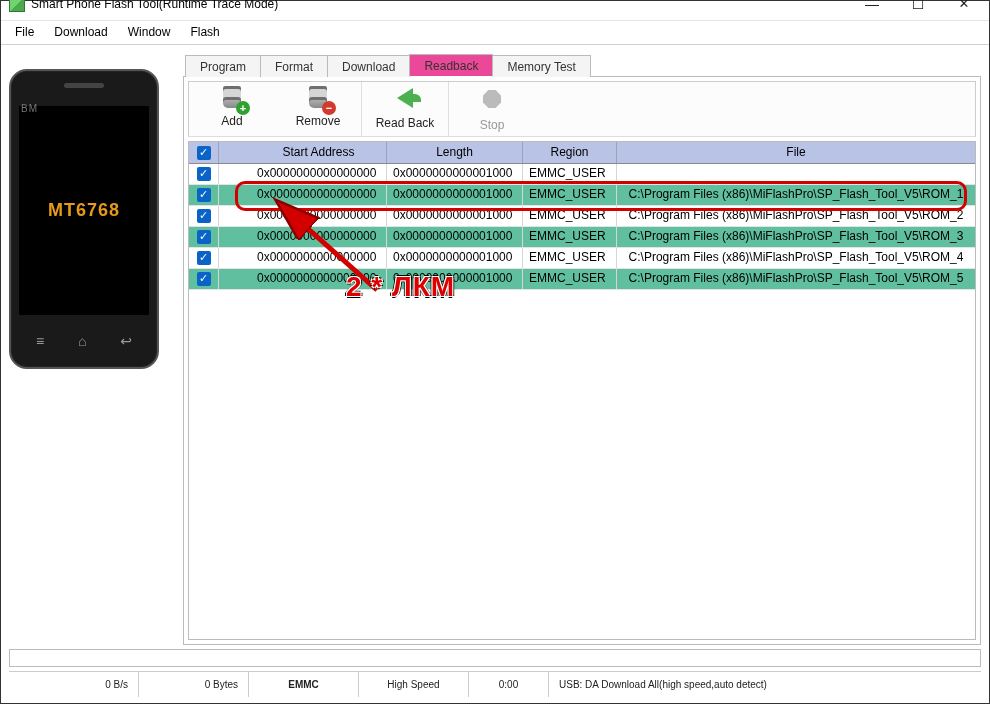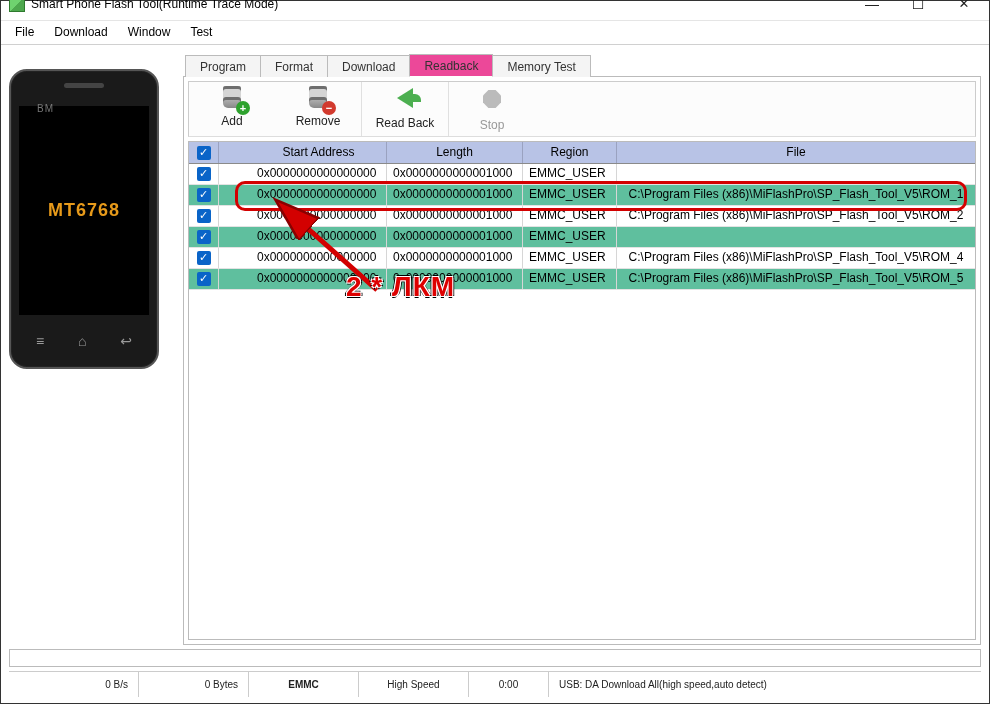--- a/index.html
+++ b/index.html
@@ -65,21 +65,21 @@
     border-radius: 18px;
     position: relative;
     display: flex; flex-direction: column; align-items: center;
     box-shadow: inset 0 0 0 1px #222;
   }
   .phone .speaker {
     width: 40px; height: 5px; border-radius: 3px;
     background:#444; margin-top:12px;
   }
   .phone .bm {
-    position:absolute; left:26px; top:32px;
+    position:absolute; left:10px; top:32px;
     color:#777; font-size:10px; letter-spacing:1px;
   }
   .phone .screen {
     flex:1; width: 130px;
     margin: 18px 0 10px;
     background: #000;
     display:flex; align-items:center; justify-content:center;
   }
   .phone .chip {
     color:#e79a1a; font-size:18px; font-weight:bold; letter-spacing:1px;
@@ -257,21 +257,21 @@
     <div class="spacer"></div>
     <div class="winbtn">—</div>
     <div class="winbtn">☐</div>
     <div class="winbtn">✕</div>
   </div>
 
   <div class="menubar">
     <div class="menuitem">File</div>
     <div class="menuitem">Download</div>
     <div class="menuitem">Window</div>
-    <div class="menuitem">Test</div>
+    <div class="menuitem">Flash</div>
   </div>
 
   <div class="client">
 
     <div class="phone-panel">
       <div class="phone">
         <div class="speaker"></div>
         <div class="bm">BM</div>
         <div class="screen">
           <div class="chip">MT6768</div>
@@ -366,20 +366,21 @@
                 <div class="td col-reg">EMMC_USER</div>
                 <div class="td col-file" style="border-right:none">C:\Program Files (x86)\MiFlashPro\SP_Flash_Tool_V5\ROM_2</div>
               </div>
               <div class="trow">
                 <div class="td col-chk">
                   <span class="chkbox">✓</span>
                 </div>
                 <div class="td col-addr">0x0000000000000000</div>
                 <div class="td col-len">0x0000000000001000</div>
                 <div class="td col-reg">EMMC_USER</div>
+                <div class="td col-file" style="border-right:none">C:\Program Files (x86)\MiFlashPro\SP_Flash_Tool_V5\ROM_3</div>
               </div>
               <div class="trow">
                 <div class="td col-chk">
                   <span class="chkbox">✓</span>
                 </div>
                 <div class="td col-addr">0x0000000000000000</div>
                 <div class="td col-len">0x0000000000001000</div>
                 <div class="td col-reg">EMMC_USER</div>
                 <div class="td col-file" style="border-right:none">C:\Program Files (x86)\MiFlashPro\SP_Flash_Tool_V5\ROM_4</div>
               </div>

